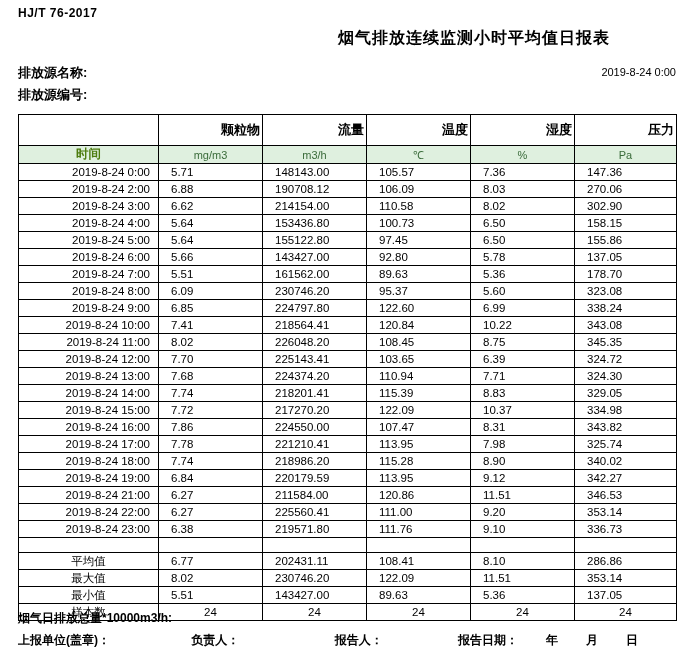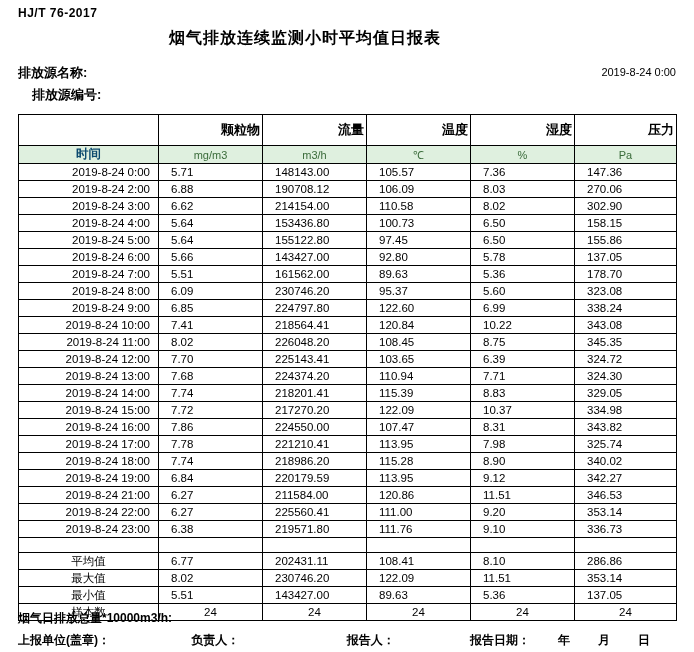--- a/index.html
+++ b/index.html
@@ -22,35 +22,35 @@
     top: 6px;
     font-size: 12px;
     font-weight: bold;
     letter-spacing: 0.5px;
   }
   .report-title {
     position: absolute;
     left: 0;
     top: 28px;
     width: 610px;
-    text-align: center;
+    text-align: right;
     font-size: 16px;
     font-weight: bold;
     letter-spacing: 1px;
   }
   .src-name {
     position: absolute;
     left: 18px;
     top: 64px;
     font-size: 13px;
     font-weight: bold;
   }
   .src-code {
     position: absolute;
-    left: 32px;
+    left: 18px;
     top: 86px;
     font-size: 13px;
     font-weight: bold;
   }
   .report-date {
     position: absolute;
     right: 18px;
     top: 66px;
     font-size: 11px;
   }
@@ -78,21 +78,21 @@
     font-size: 13px;
     text-align: right;
   }
   table.main tr.head-units td {
     height: 17px;
     background: #dff0df;
     color: #3a6b3a;
     font-size: 11px;
   }
   table.main tr.head-units td.time-cell {
-    color: #0c4a6e;
+    color: #4d7c0f;
     font-weight: bold;
     font-size: 12.5px;
   }
   table.main td.time-col {
     text-align: right;
     padding-right: 8px;
   }
   table.main td.val {
     text-align: left;
     padding-left: 12px;
@@ -117,21 +117,21 @@
     top: 632px;
     width: 658px;
     font-size: 12px;
     font-weight: bold;
   }
   .footer-line span.seg {
     display: inline-block;
   }
   .f-unit { width: 170px; }
   .f-person { width: 140px; }
-  .f-reporter { width: 120px; margin-left: 12px; }
+  .f-reporter { width: 120px; }
   .f-date { }
   .f-date .gap { display: inline-block; width: 28px; }
 </style>
 </head>
 <body>
 
 <div class="std-code">HJ/T  76-2017</div>
 <div class="report-title">烟气排放连续监测小时平均值日报表</div>
 <div class="src-name">排放源名称:</div>
 <div class="src-code">排放源编号:</div>

